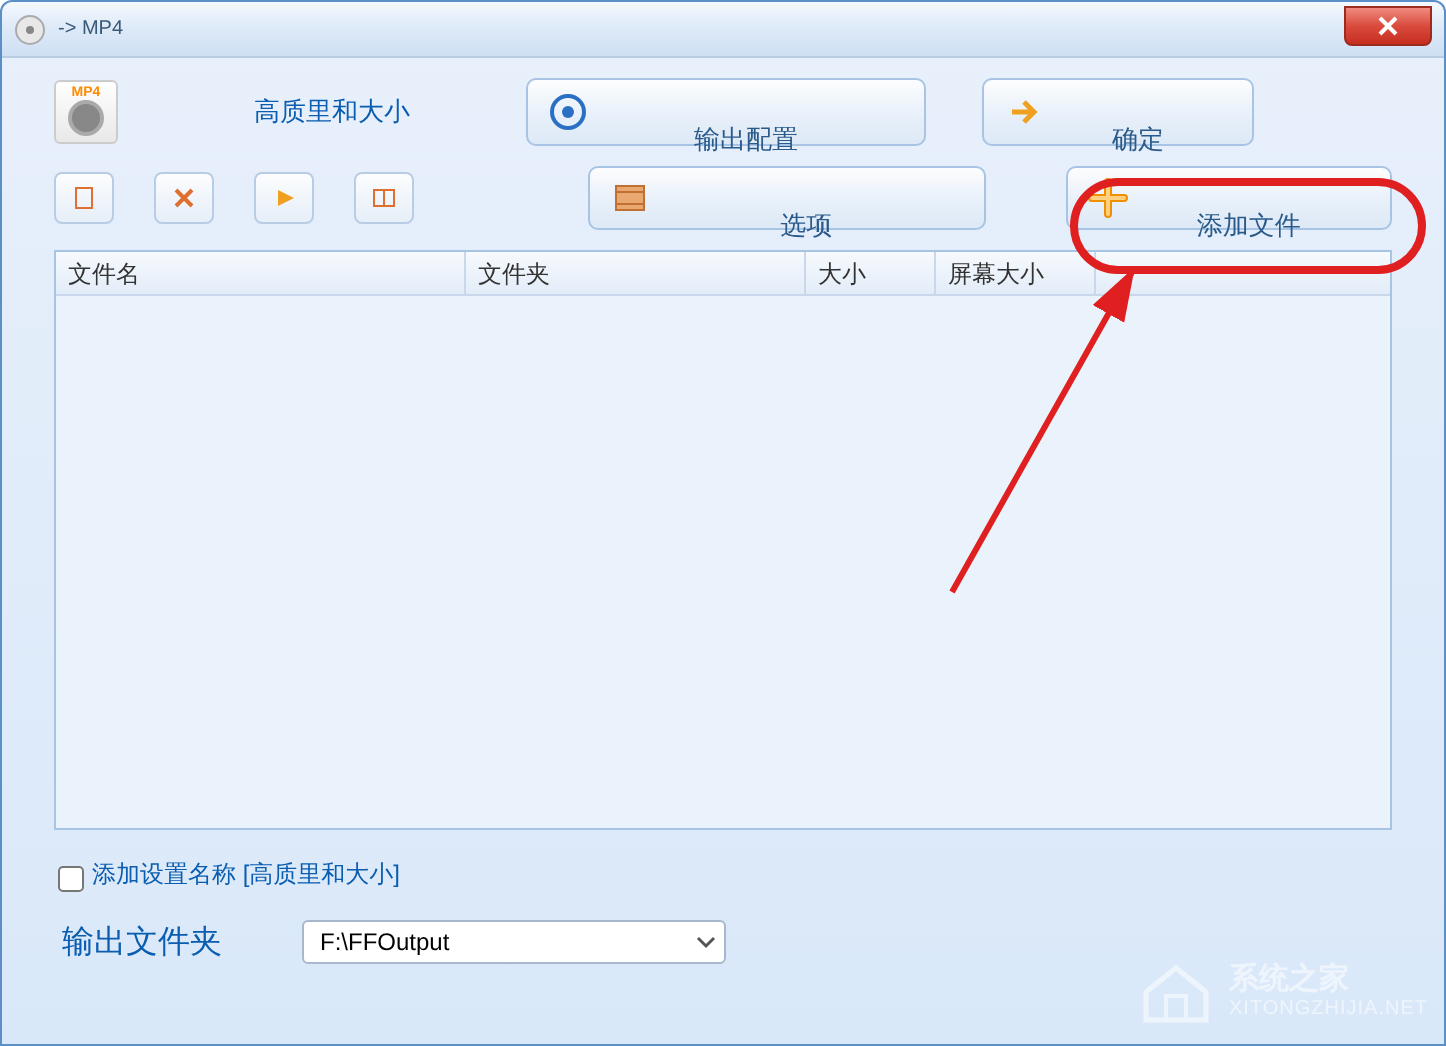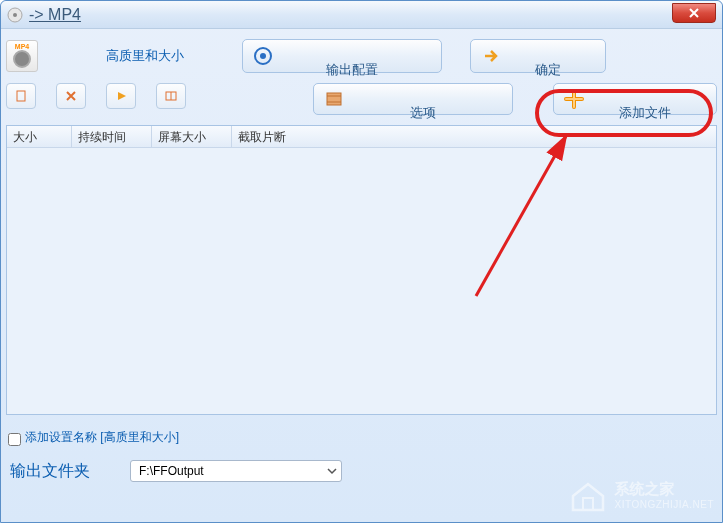--- a/index.html
+++ b/index.html
@@ -27,33 +27,33 @@
   display: flex;
   align-items: center;
   padding: 0 6px;
   border-radius: 6px 6px 0 0;
   position: relative;
 }
 .titlebar .title-icon {
   width: 16px; height: 16px;
   margin-right: 6px;
 }
-.titlebar .title-text { color: #3a5a7a; font-size: 16px; text-decoration: underline; }
+.titlebar .title-text { color: #3a5a7a; font-size: 10px; }
 .titlebar .close-btn {
   position: absolute;
   right: 6px; top: 2px;
   width: 44px; height: 20px;
   background: linear-gradient(to bottom, #f18a80 0%, #d94b3d 50%, #c62e1f 100%);
   border: 1px solid #9c2a1e;
   border-radius: 0 0 4px 4px;
   display: flex; align-items: center; justify-content: center;
   color: #fff; font-weight: bold;
 }
 .content {
-  padding: 10px 5px;
+  padding: 10px 26px;
 }
 .top-row {
   display: flex;
   align-items: center;
   gap: 8px;
   margin-bottom: 10px;
 }
 .mp4-icon {
   width: 32px; height: 32px;
   background: linear-gradient(to bottom, #fff, #e8e8e8);
@@ -100,21 +100,21 @@
 .big-btn .btn-text {
   flex: 1;
   text-align: center;
   padding-right: 20px;
   margin-top: 28px;
 }
 .output-config-btn { width: 200px; }
 .ok-btn { width: 136px; margin-left: 20px; }
 .toolbar-row {
   display: flex;
-  align-items: flex-start;
+  align-items: center;
   gap: 20px;
   margin-bottom: 10px;
 }
 .small-btn {
   width: 30px; height: 26px;
   border: 1px solid #b8cde4;
   border-radius: 4px;
   background: linear-gradient(to bottom, #fcfdfe, #e6eef8);
   display: flex; align-items: center; justify-content: center;
 }
@@ -285,24 +285,24 @@
               <path d="M11 3 L11 19 M3 11 L19 11" stroke="#f09000" stroke-width="4" stroke-linecap="round"></path>
               <path d="M11 3 L11 19 M3 11 L19 11" stroke="#ffd080" stroke-width="2" stroke-linecap="round"></path>
             </svg>
         </span>
         <span class="btn-text">添加文件</span>
       </div>
     </div>
 
     <div class="table-area">
       <div class="table-header">
+        <div class="th th-name">文件名</div>
+        <div class="th th-folder">文件夹</div>
         <div class="th th-size">大小</div>
-        <div class="th th-duration">持续时间</div>
         <div class="th th-screen">屏幕大小</div>
-        <div class="th th-clip">截取片断</div>
       </div>
     </div>
 
     <div class="bottom-area">
       <div class="checkbox-row">
         <input type="checkbox" style="">
         <label>添加设置名称  [高质里和大小]</label>
       </div>
       <div class="output-row">
         <span class="output-label">输出文件夹</span>

